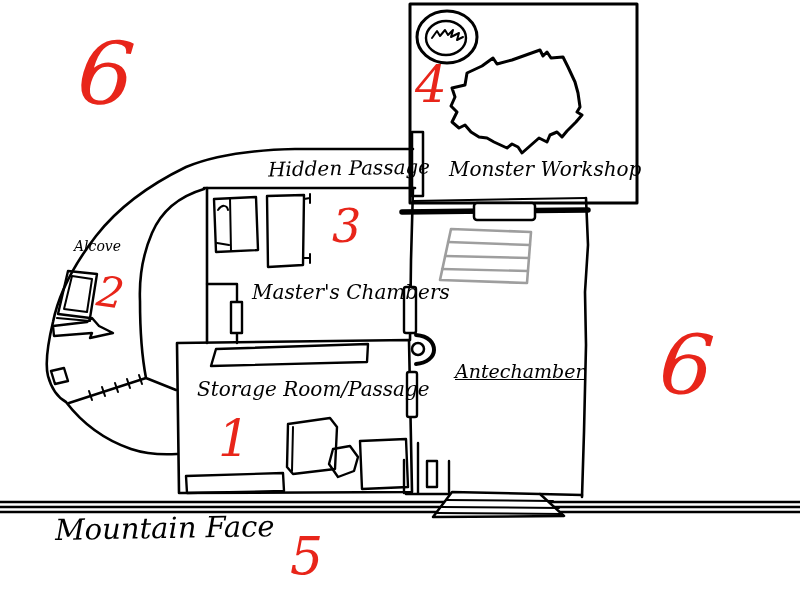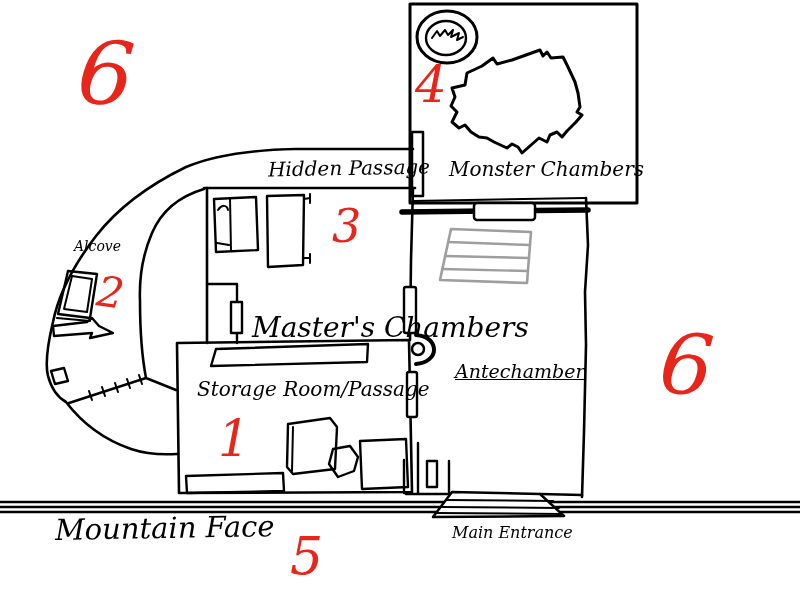--- a/index.html
+++ b/index.html
@@ -123,26 +123,25 @@
       </g>
     </g>
 
     <g>
       <path class="ink white-fill" stroke-width="2.5" d="M452,492 L540,494 L564,516 L433,517 Z"></path>
       <path class="ink" stroke-width="2" d="M446,500 L553,501 M441,507 L559,508 M437,513 L562,514"></path>
     </g>
   </svg>
 
   <div class="lbl" style="left:268px;top:157px;font-size:20px;transform:rotate(-1deg);">Hidden Passage</div>
-  <div class="lbl" style="left:449px;top:158px;font-size:20px;">Monster Chambers</div>
-  <div class="lbl" style="left:252px;top:281px;font-size:28px;margin-top:32px;">Master's Chambers</div>
+  <div class="lbl" style="left:449px;top:158px;font-size:20px;">Monster Workshop</div>
+  <div class="lbl" style="left:252px;top:281px;font-size:20px;">Master's Chambers</div>
   <div class="lbl" style="left:74px;top:239px;font-size:14px;text-align:right;">Alcove</div>
   <div class="lbl" style="left:197px;top:378px;font-size:20px;">Storage Room/Passage</div>
   <div class="lbl" style="left:455px;top:361px;font-size:19px;text-decoration:underline;">Antechamber</div>
-  <div class="lbl" style="left:452px;top:524px;font-size:16px;">Main Entrance</div>
   <div class="lbl" style="left:55px;top:513px;font-size:29px;transform:rotate(-1deg);">Mountain Face</div>
 
   <div class="num" style="left:218px;top:414px;font-size:50px;">1</div>
   <div class="num" style="left:97px;top:272px;font-size:42px;transform:rotate(8deg);">2</div>
   <div class="num" style="left:332px;top:203px;font-size:46px;">3</div>
   <div class="num" style="left:415px;top:60px;font-size:50px;">4</div>
   <div class="num" style="left:290px;top:530px;font-size:52px;">5</div>
   <div class="num" style="left:78px;top:30px;font-size:88px;transform:rotate(5deg);">6</div>
   <div class="num" style="left:660px;top:323px;font-size:84px;transform:rotate(5deg);">6</div>
 

